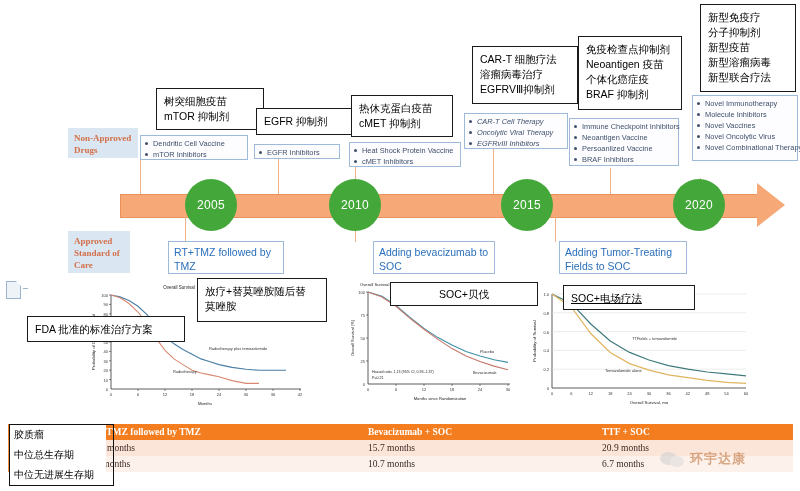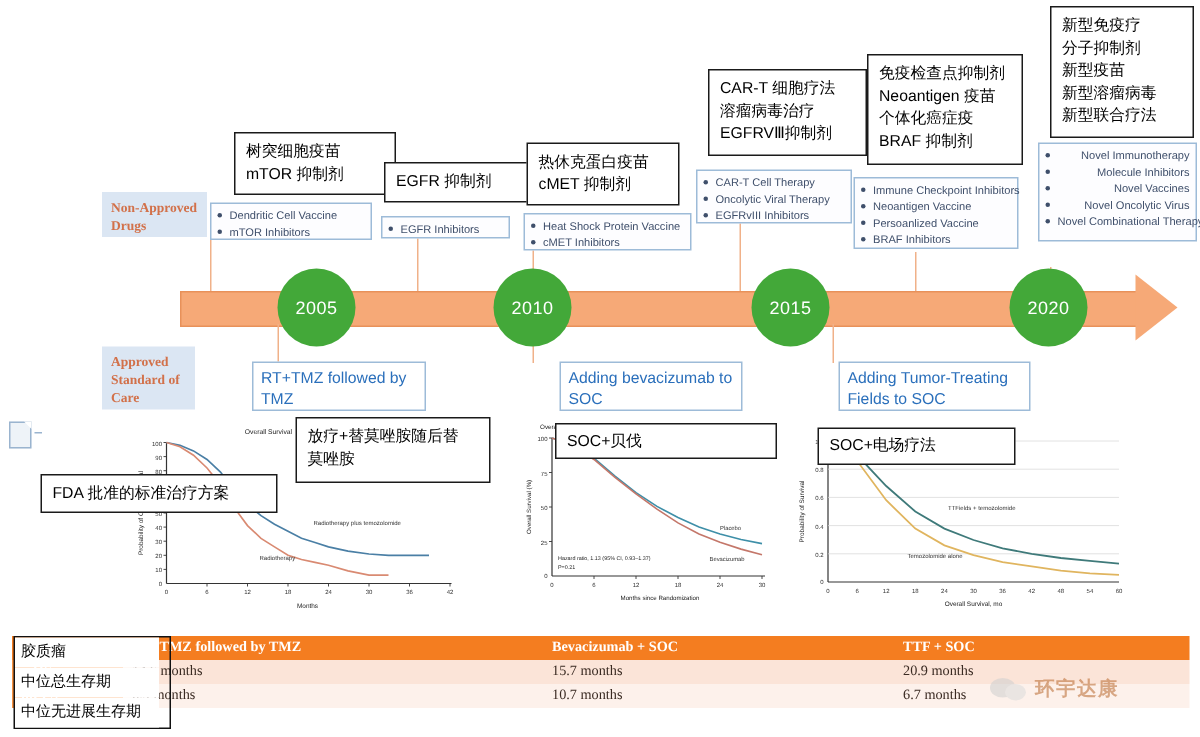--- a/index.html
+++ b/index.html
@@ -138,21 +138,21 @@
       <li>Heat Shock Protein Vaccine</li>
       <li>cMET Inhibitors</li>
     </ul>
   </div>
 
   <div class="cn-box" style="left:472px;top:46px;width:106px;height:58px;">
     <div>CAR-T 细胞疗法</div>
     <div>溶瘤病毒治疗</div>
     <div>EGFRVⅢ抑制剂</div>
   </div>
-  <div class="en-box" style="left:464px;top:113px;width:104px;height:36px;">
+  <div class="en-box" style="left:464px;top:113px;width:104px;height:36px;font-style:italic;">
     <ul>
       <li>CAR-T Cell Therapy</li>
       <li>Oncolytic Viral Therapy</li>
       <li>EGFRvIII Inhibitors</li>
     </ul>
   </div>
 
   <div class="cn-box" style="left:578px;top:36px;width:104px;height:74px;">
     <div>免疫检查点抑制剂</div>
     <div>Neoantigen 疫苗</div>
@@ -168,21 +168,21 @@
     </ul>
   </div>
 
   <div class="cn-box" style="left:700px;top:4px;width:96px;height:88px;">
     <div>新型免疫疗</div>
     <div>分子抑制剂</div>
     <div>新型疫苗</div>
     <div>新型溶瘤病毒</div>
     <div>新型联合疗法</div>
   </div>
-  <div class="en-box" style="left:692px;top:95px;width:106px;height:66px;text-align:right;">
+  <div class="en-box" style="left:692px;top:95px;width:106px;height:66px;">
     <ul>
       <li>Novel Immunotherapy</li>
       <li>Molecule Inhibitors</li>
       <li>Novel Vaccines</li>
       <li>Novel Oncolytic Virus</li>
       <li>Novel Combinational Therapy</li>
     </ul>
   </div>
 
   <div class="soc-box" style="left:168px;top:241px;width:116px;height:33px;">
@@ -349,25 +349,25 @@
 
   <div class="cn-box" style="left:27px;top:284px;width:158px;height:26px;display:flex;align-items:center;margin-top:32px;">
     <div>FDA 批准的标准治疗方案</div>
   </div>
 
   <div class="cn-box" style="left:197px;top:278px;width:130px;height:44px;">
     <div>放疗+替莫唑胺随后替</div>
     <div>莫唑胺</div>
   </div>
 
-  <div class="cn-box" style="left:370px;top:282px;width:148px;height:24px;display:flex;align-items:center;">
+  <div class="cn-box" style="left:390px;top:282px;width:148px;height:24px;display:flex;align-items:center;justify-content:center;">
     <div>SOC+贝伐</div>
   </div>
 
-  <div class="cn-box" style="left:545px;top:285px;width:132px;height:25px;display:flex;align-items:center;">
+  <div class="cn-box" style="left:563px;top:285px;width:132px;height:25px;display:flex;align-items:flex-start;text-decoration:underline;">
     <div>SOC+电场疗法</div>
   </div>
 
   <div class="doc-icon"></div>
   <div class="dash"></div>
 
   <table class="tbl">
     <tbody>
       <tr class="hdr">
         <td class="c0">GBM</td>

